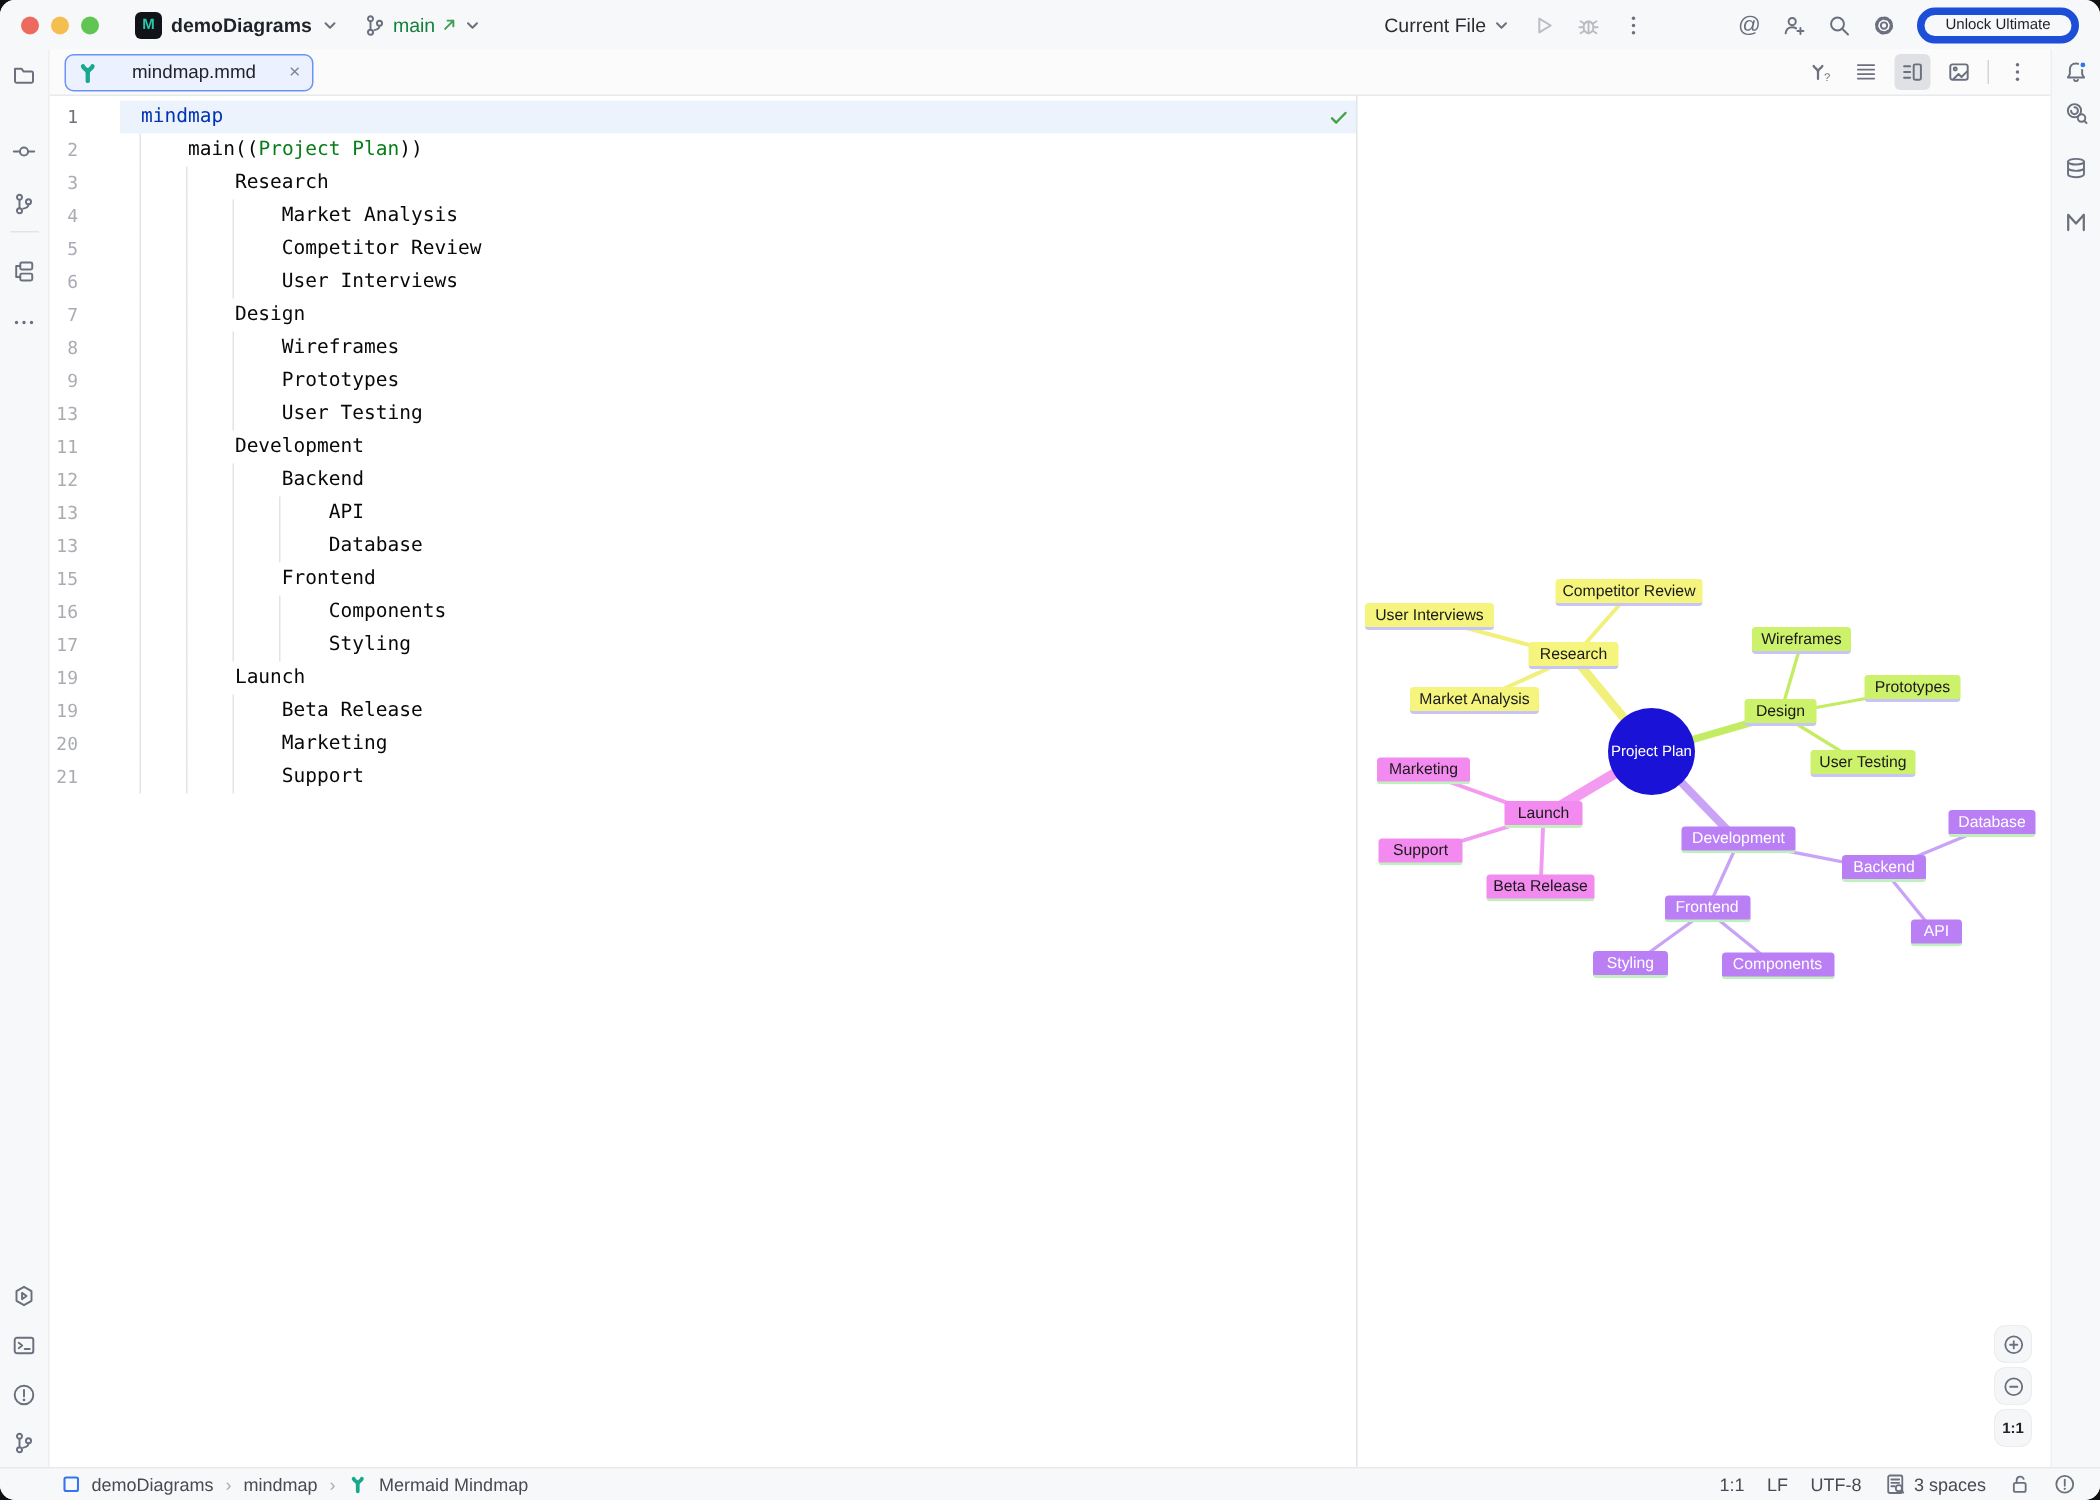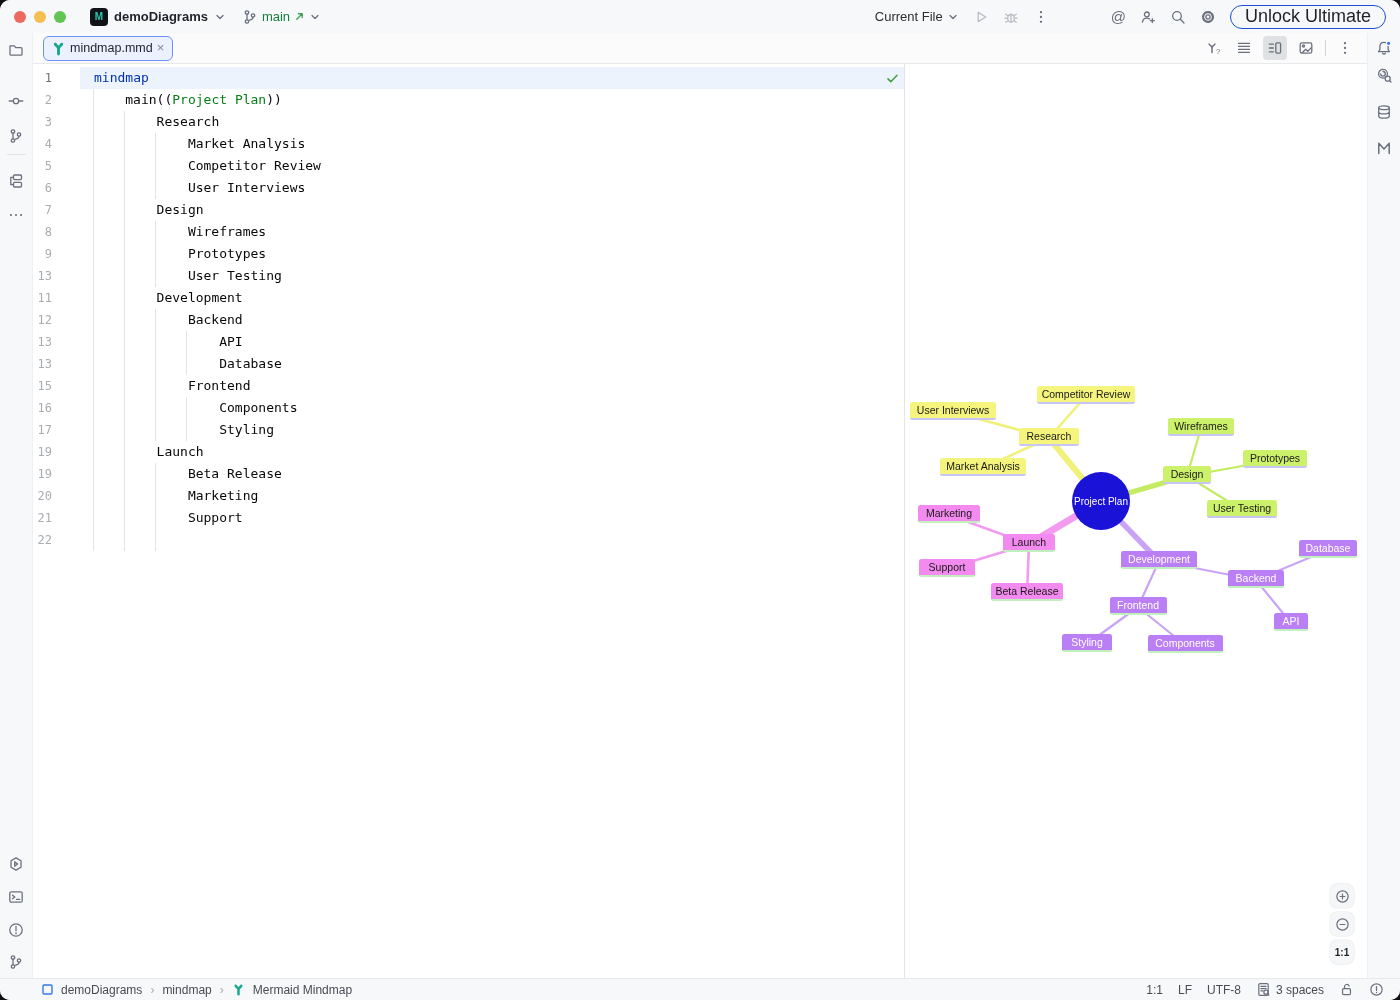--- a/index.html
+++ b/index.html
@@ -18,26 +18,26 @@
   .tl { width:12px; height:12px; border-radius:50%; }
   .tl.r { background:#EC6A5E; } .tl.y { background:#F4BF4F; } .tl.g { background:#61C554; }
   .proj { display:flex; align-items:center; gap:6px; cursor:default; }
   .proj-ic { width:18px; height:18px; border-radius:4px; background:#101418; color:#2BC6A8; font-size:10px; font-weight:bold; display:flex; align-items:center; justify-content:center; }
   .proj-name { font-size:13px; font-weight:600; color:#1F2228; }
   .branch { display:flex; align-items:center; gap:4px; margin-left:16px; }
   .branch-name { font-size:13px; color:#15803d; }
   .tb-right { margin-left:auto; display:flex; align-items:center; gap:14px; }
   .runcfg { display:flex; align-items:center; gap:4px; font-size:13px; color:#2B2D30; }
   .gap-lg { width:34px; }
-  .pill { height:24px; padding:0 14px; border:1px solid #1d4ed8; border-radius:12px; font-size:18px; color:#1F2228; display:flex; align-items:center; background:transparent; }
+  .pill { height:24px; padding:0 14px; border:5px solid #1d4ed8; border-radius:12px; font-size:10px; color:#1F2228; display:flex; align-items:center; background:transparent; }
   .ai-glyph { font-size:15px; color:#6C707E; line-height:16px; }
 
   
   .tabbar { position:absolute; left:33px; top:33px; width:1334px; height:31px; background:#FBFBFC; border-bottom:1px solid #E8E9EC; display:flex; align-items:center; padding:0 10px; }
-  .tab { display:flex; align-items:center; gap:4px; height:25px; padding:0 8px 0 7px; background:#EBF1FF; border:1px solid #6B93F7; border-radius:6px; }
+  .tab { display:flex; align-items:center; gap:22px; height:25px; padding:0 8px 0 7px; background:#EBF1FF; border:1px solid #6B93F7; border-radius:6px; }
   .tab-label { font-size:12.5px; color:#1F2228; }
   .tab-close { font-size:13px; color:#818594; line-height:12px; cursor:pointer; }
   .tabbar-right { margin-left:auto; display:flex; align-items:center; gap:7px; }
   .tbtn { width:24px; height:24px; display:flex; align-items:center; justify-content:center; border-radius:4px; }
   .tbtn.active { background:#DFE1E5; }
   .vdiv { width:1px; height:16px; background:#D3D5DB; }
 
   
   .strip { position:absolute; top:33px; bottom:22px; width:33px; background:#F7F8FA; }
   .strip.left { left:0; border-right:1px solid #EEEFF1; }
@@ -392,27 +392,20 @@
           <i class="guide" style="left: 89.8px;"></i>
           <i class="guide" style="left: 121.1px;"></i>
           <span class="ct" style="left: 153.9px;"><span class="tk-d">Marketing</span></span>
         </div>
         <div class="cl">
           <span class="ln">21</span>
           <i class="guide" style="left: 58.5px;"></i>
           <i class="guide" style="left: 89.8px;"></i>
           <i class="guide" style="left: 121.1px;"></i>
           <span class="ct" style="left: 153.9px;"><span class="tk-d">Support</span></span>
-        </div>
-        <div class="cl">
-          <span class="ln">22</span>
-          <i class="guide" style="left: 58.5px;"></i>
-          <i class="guide" style="left: 89.8px;"></i>
-          <i class="guide" style="left: 121.1px;"></i>
-          <span class="ct" style="left: 153.9px;"></span>
         </div>
       </div>
     <svg class="checkmark" width="15" height="15" viewBox="0 0 16 16" style="stroke:#44A047;fill:none;stroke-width:1.7;stroke-linecap:round;stroke-linejoin:round">
         <path d="M3.2 8.4l3 3 6.6-6.8"></path>
       </svg>
   </div>
 
   <div class="preview" id="mindmap">
     <div class="zoomctl" style="top:820px">
       <svg class="ic zi" width="15" height="15" viewBox="0 0 16 16">

